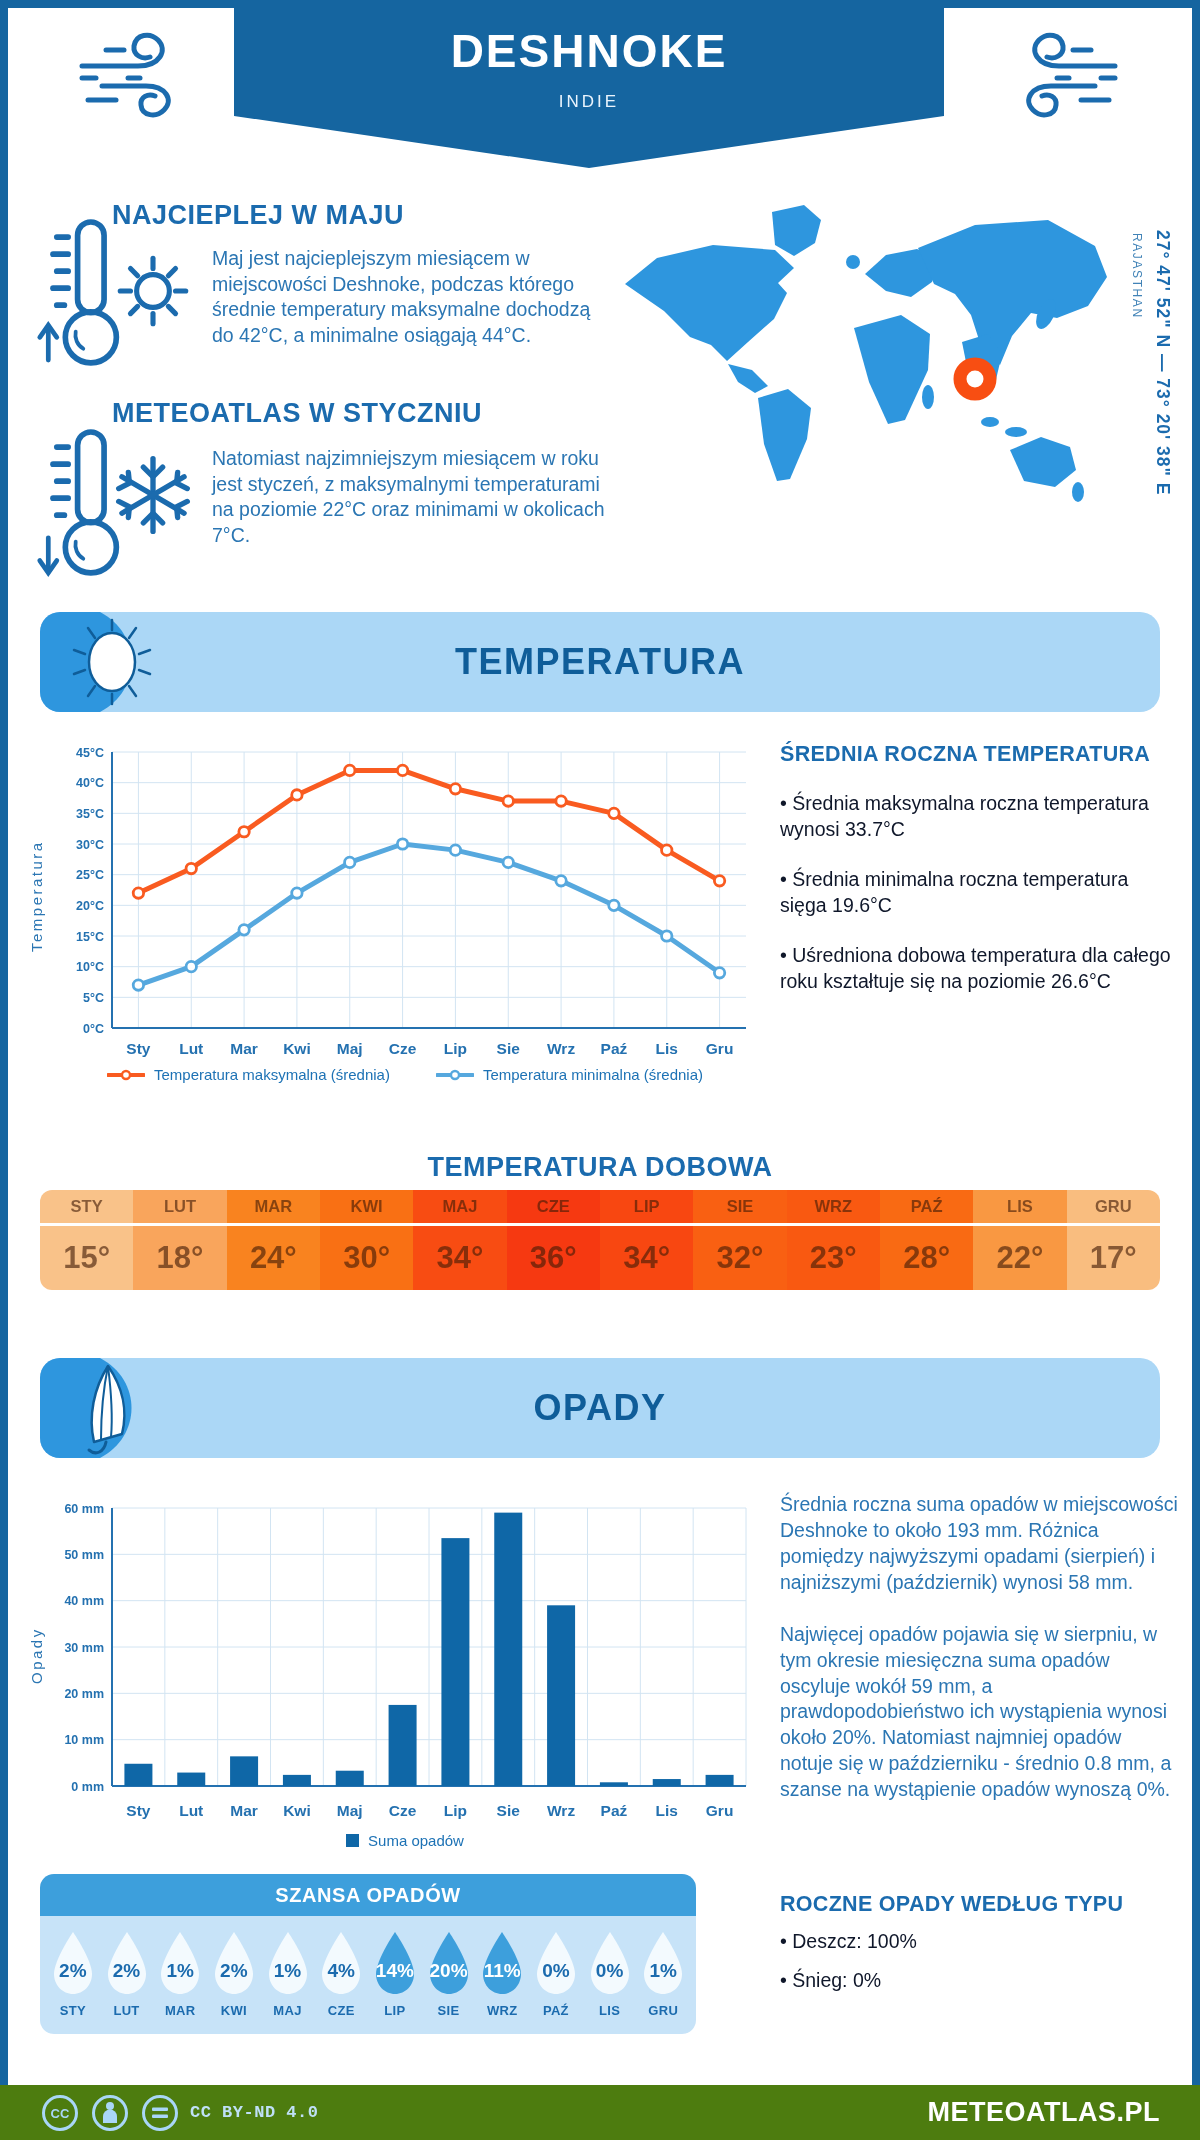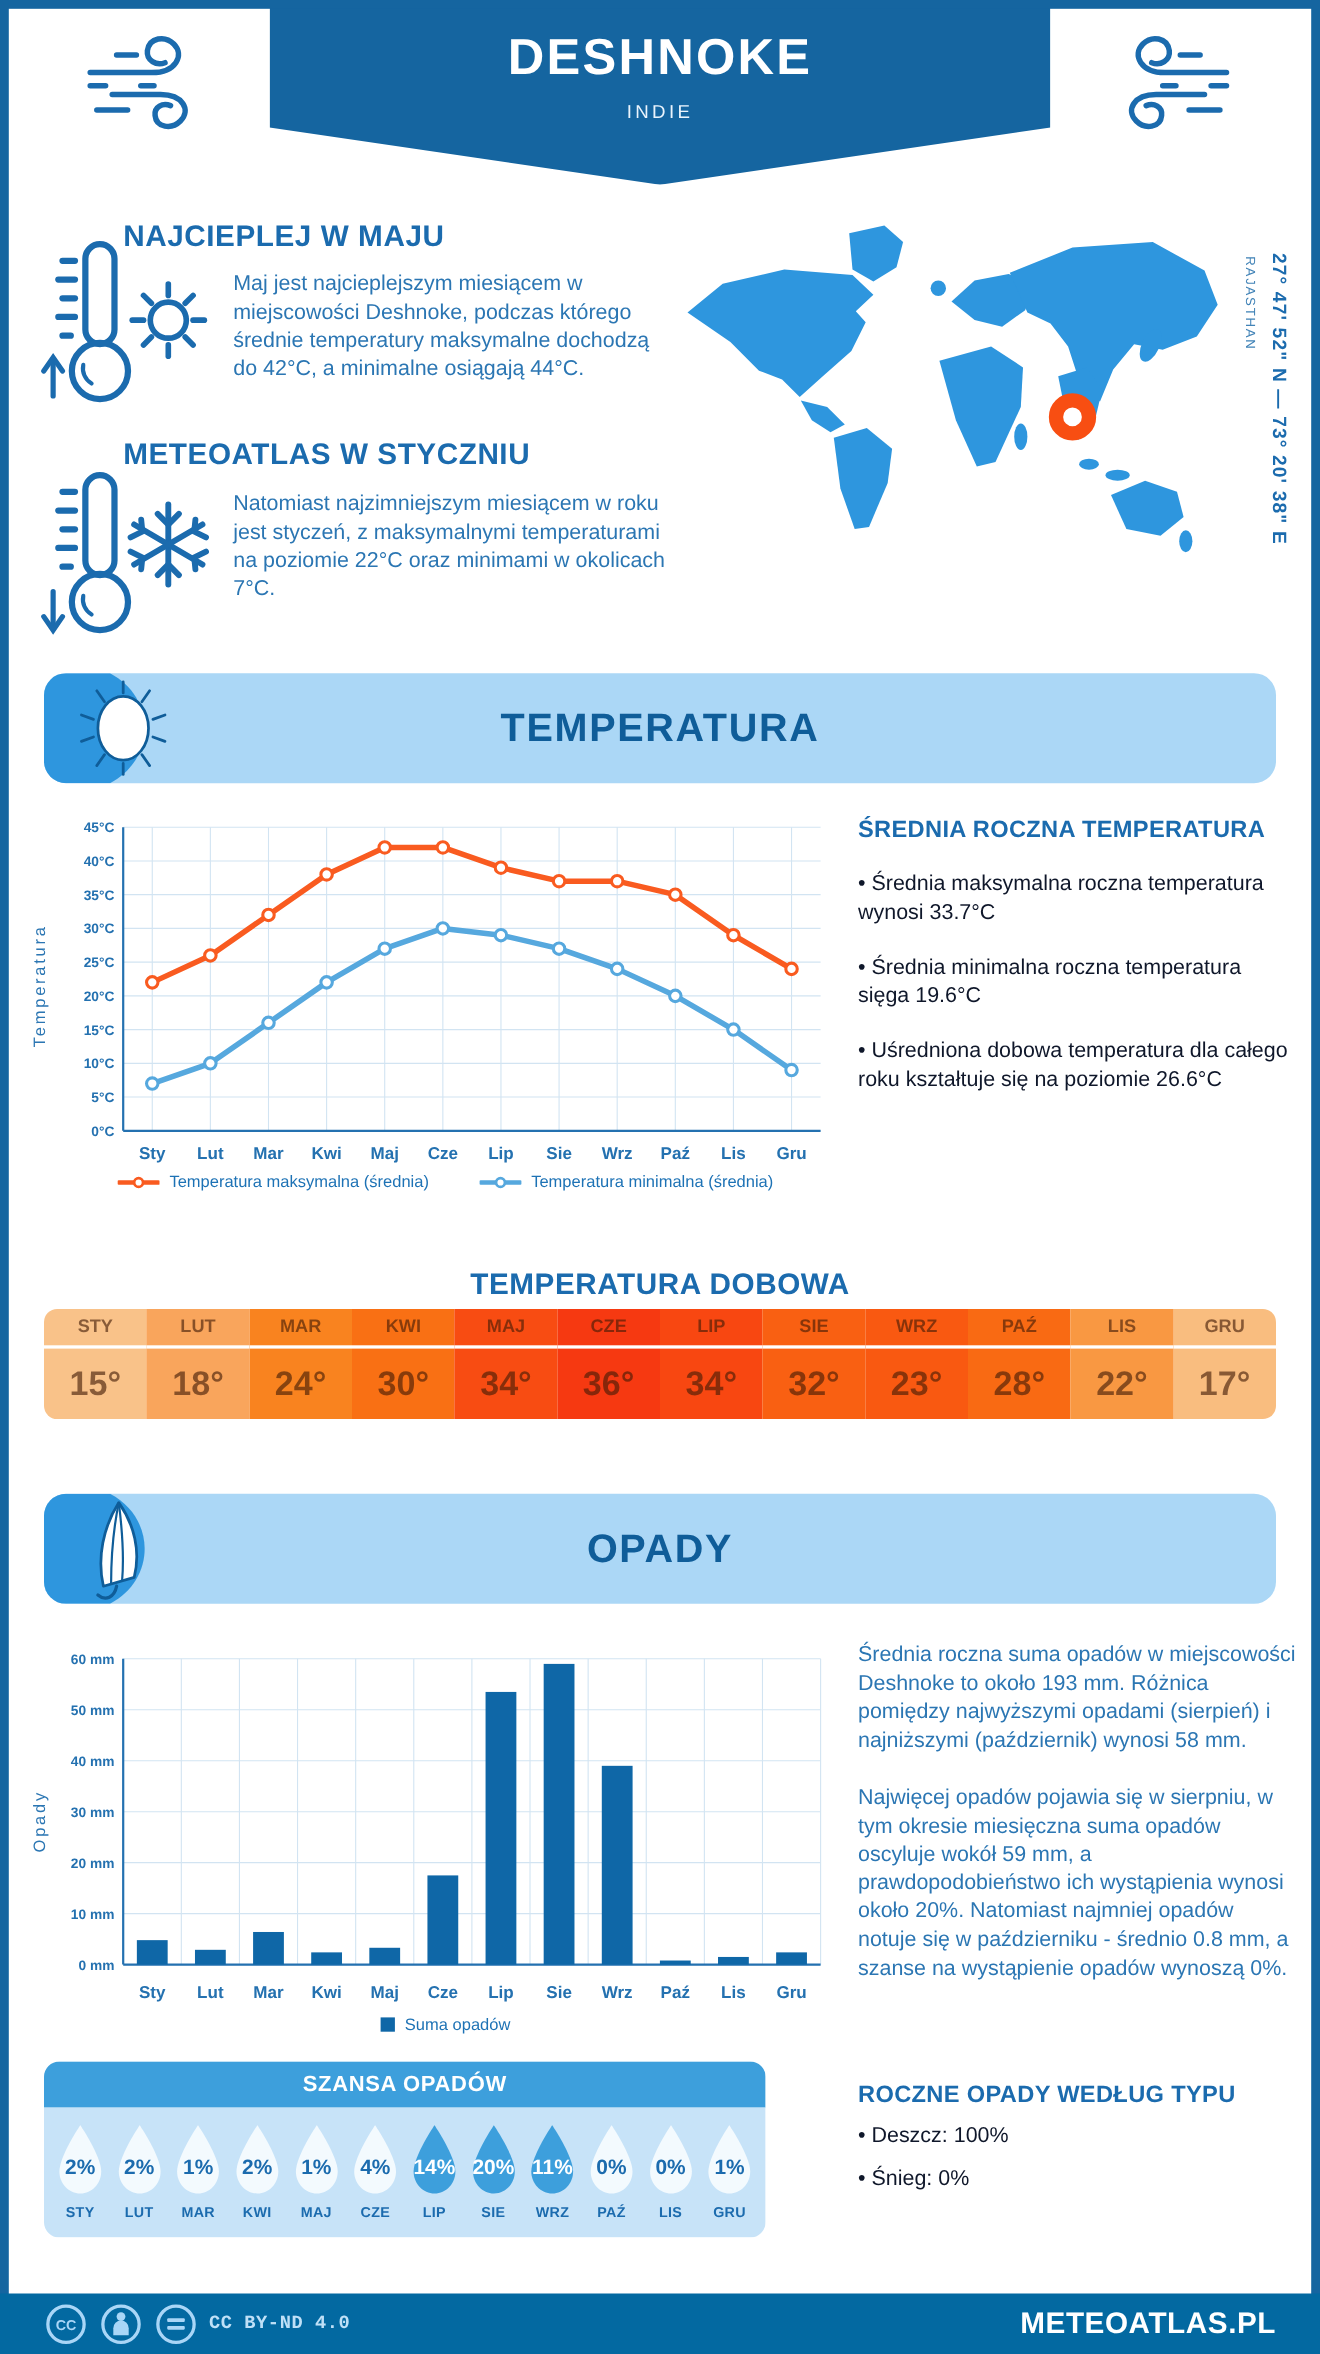--- a/index.html
+++ b/index.html
@@ -2,21 +2,21 @@
 <html><head>
 <meta charset="utf-8">
 <title>Deshnoke — klimat</title>
 <style>
   html,body{margin:0;padding:0;background:#ffffff;}
   .page{position:relative;width:1200px;height:2140px;background:#ffffff;overflow:hidden;
         font-family:"Liberation Sans","DejaVu Sans",sans-serif;}
   .frame{position:absolute;inset:0;border:8px solid #1565A0;pointer-events:none;z-index:60;}
 
   
-  .banner{position:absolute;left:245px;top:0;width:710px;height:168px;background:#1565A0;
+  .banner{position:absolute;left:234px;top:0;width:710px;height:168px;background:#1565A0;
           clip-path:polygon(0 0,100% 0,100% 69%,50% 100%,0 69%);z-index:5;
           display:flex;flex-direction:column;align-items:center;}
   .banner-title{margin-top:24px;font-size:46px;font-weight:800;color:#fff;letter-spacing:2px;}
   .banner-sub{margin-top:14px;font-size:17px;color:#eaf4fd;letter-spacing:3px;}
 
   .wind{position:absolute;top:22px;width:140px;height:110px;}
   .wind.left{left:72px;}
   .wind.right{left:985px;transform:scaleX(-1);}
 
   .info-heading{position:absolute;font-size:27px;font-weight:800;color:#1B6BAE;letter-spacing:.5px;}
@@ -65,21 +65,21 @@
   .drop-wrap{position:relative;width:52px;height:68px;}
   .drop-wrap svg{position:absolute;inset:0;}
   .drop-pct{position:absolute;left:0;right:0;top:30px;text-align:center;font-weight:700;
             font-size:19px;color:#1B6BAE;}
   .drop-col.hl .drop-pct{color:#fff;}
   .drop-month{margin-top:5px;font-size:13px;font-weight:700;color:#1B6BAE;letter-spacing:.3px;}
 
   .rtype{position:absolute;left:780px;top:1892px;width:400px;}
   .rtype .bullet{margin-top:10px;line-height:1.5;}
 
-  .footer{position:absolute;left:0;top:2085px;width:1200px;height:55px;background:#0369a1;
+  .footer{position:absolute;left:0;top:2085px;width:1200px;height:55px;background:#4d7c0f;
           display:flex;align-items:center;padding:0 40px;box-sizing:border-box;z-index:70;}
   .cc-group{display:flex;align-items:center;gap:10px;}
   .cc-label{margin-left:10px;font-weight:700;font-size:17px;color:#BFE0F7;letter-spacing:.5px;font-family:Liberation Mono, monospace;}
   .brand{margin-left:auto;font-size:27px;font-weight:800;color:#fff;letter-spacing:.5px;}
 </style>
 </head>
 <body>
 
 <div class="page">
 

